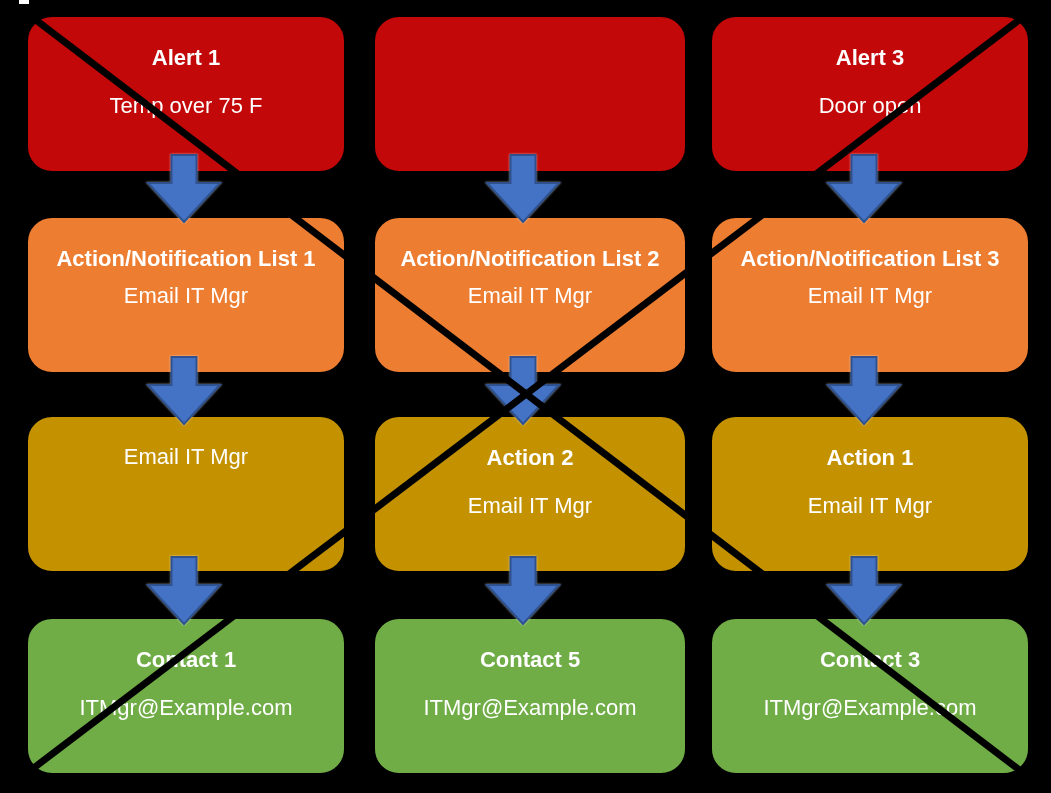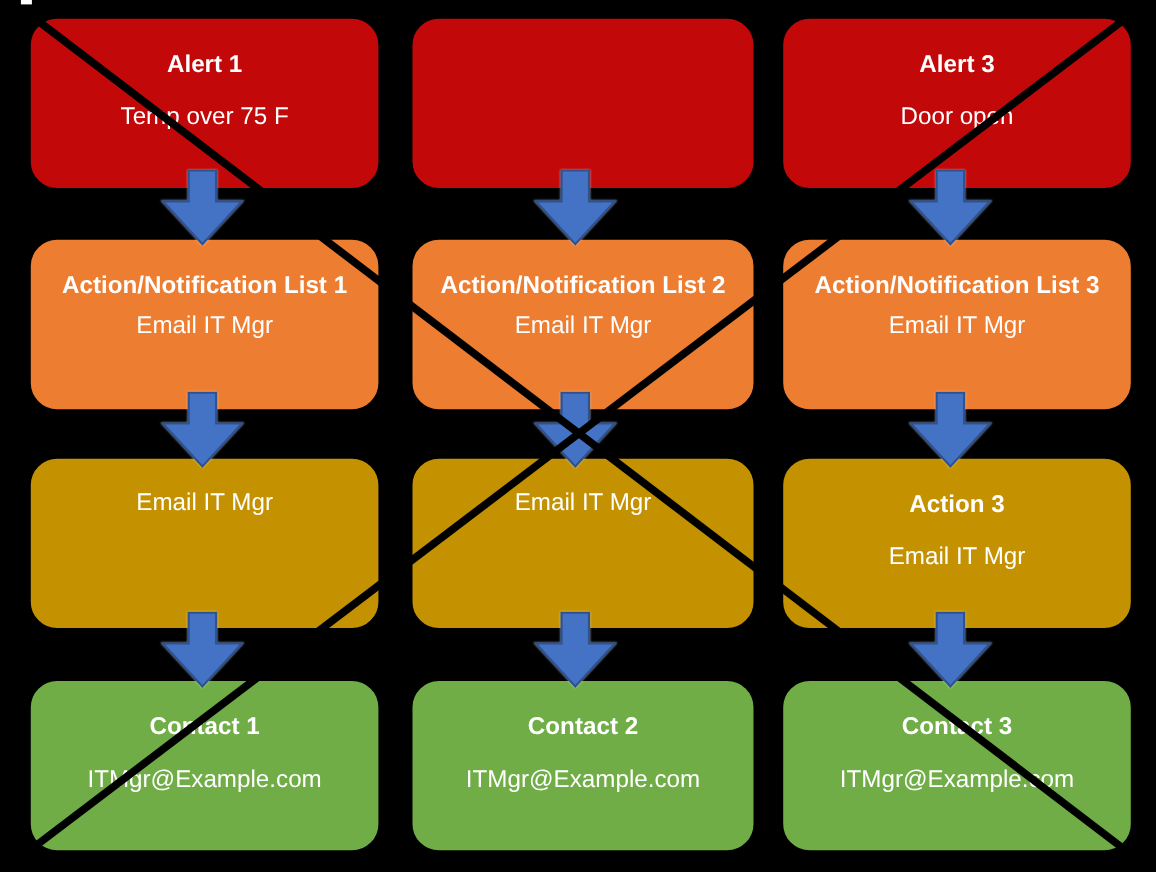--- a/index.html
+++ b/index.html
@@ -86,33 +86,34 @@
   </div>
   <div class="box notif" style="left:710px;top:216px;width:320px">
     <div class="box-title">Action/Notification List 3</div>
     <div class="box-subtitle">Email IT Mgr</div>
   </div>
 
   <div class="box action" style="left:26px;top:415px;width:320px">
     <div class="box-subtitle">Email IT Mgr</div>
   </div>
   <div class="box action" style="left:373px;top:415px;width:314px">
+    <div class="box-title">Action 2</div>
     <div class="box-subtitle">Email IT Mgr</div>
   </div>
   <div class="box action" style="left:710px;top:415px;width:320px">
-    <div class="box-title">Action 3</div>
+    <div class="box-title">Action 1</div>
     <div class="box-subtitle">Email IT Mgr</div>
   </div>
 
   <div class="box contact" style="left:26px;top:617px;width:320px">
     <div class="box-title">Contact 1</div>
     <div class="box-subtitle">ITMgr@Example.com</div>
   </div>
   <div class="box contact" style="left:373px;top:617px;width:314px">
-    <div class="box-title">Contact 2</div>
+    <div class="box-title">Contact 5</div>
     <div class="box-subtitle">ITMgr@Example.com</div>
   </div>
   <div class="box contact" style="left:710px;top:617px;width:320px">
     <div class="box-title">Contact 3</div>
     <div class="box-subtitle">ITMgr@Example.com</div>
   </div>
 
   <svg class="arrow" style="left:146px;top:154px" viewBox="0 0 76 70">
       <path d="M25.5 1 H50.5 V29 H74 L38 68 L2 29 H25.5 Z"></path>
     </svg>

